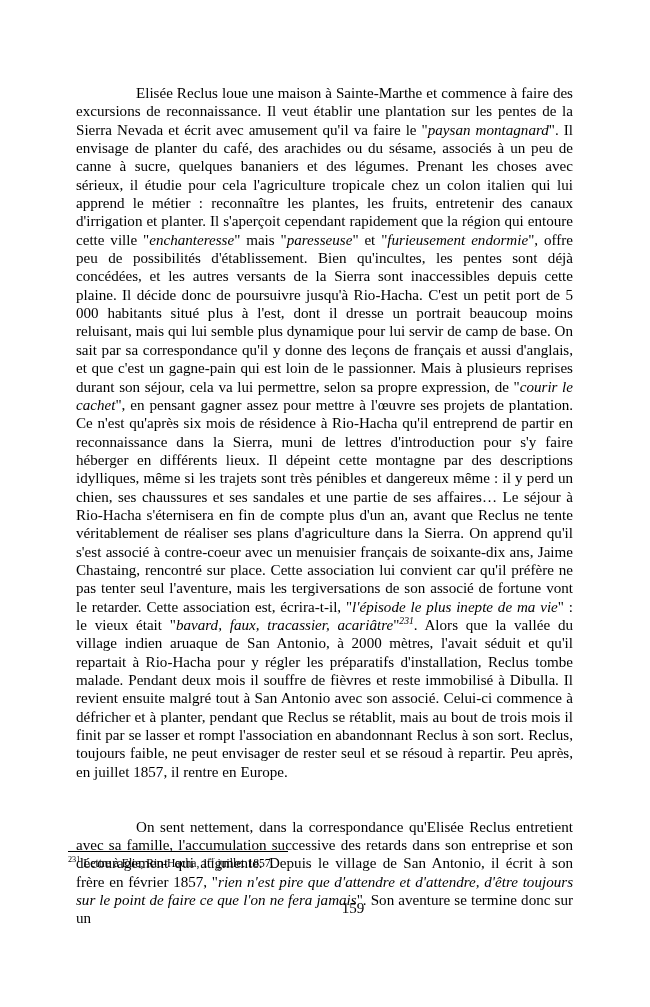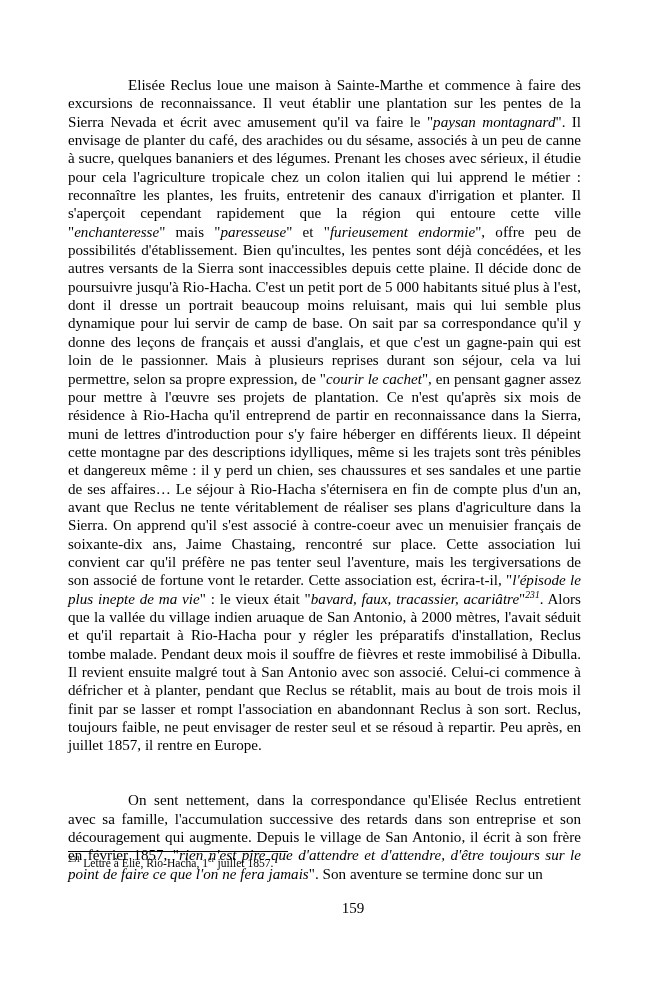--- a/index.html
+++ b/index.html
@@ -20,21 +20,21 @@
     overflow: hidden;
     box-sizing: border-box;
   }
   .body-block {
     position: absolute;
     left: 68px;
     top: 76px;
     width: 513px;
   }
   p.para {
-    margin: 0;
+    margin: 8px;
     font-size: 15.1px;
     line-height: 18.35px;
     text-align: justify;
     text-indent: 60px;
     hyphens: none;
     word-spacing: 0.1px;
   }
   p.para + p.para {
     margin-top: 36.5px;
   }

